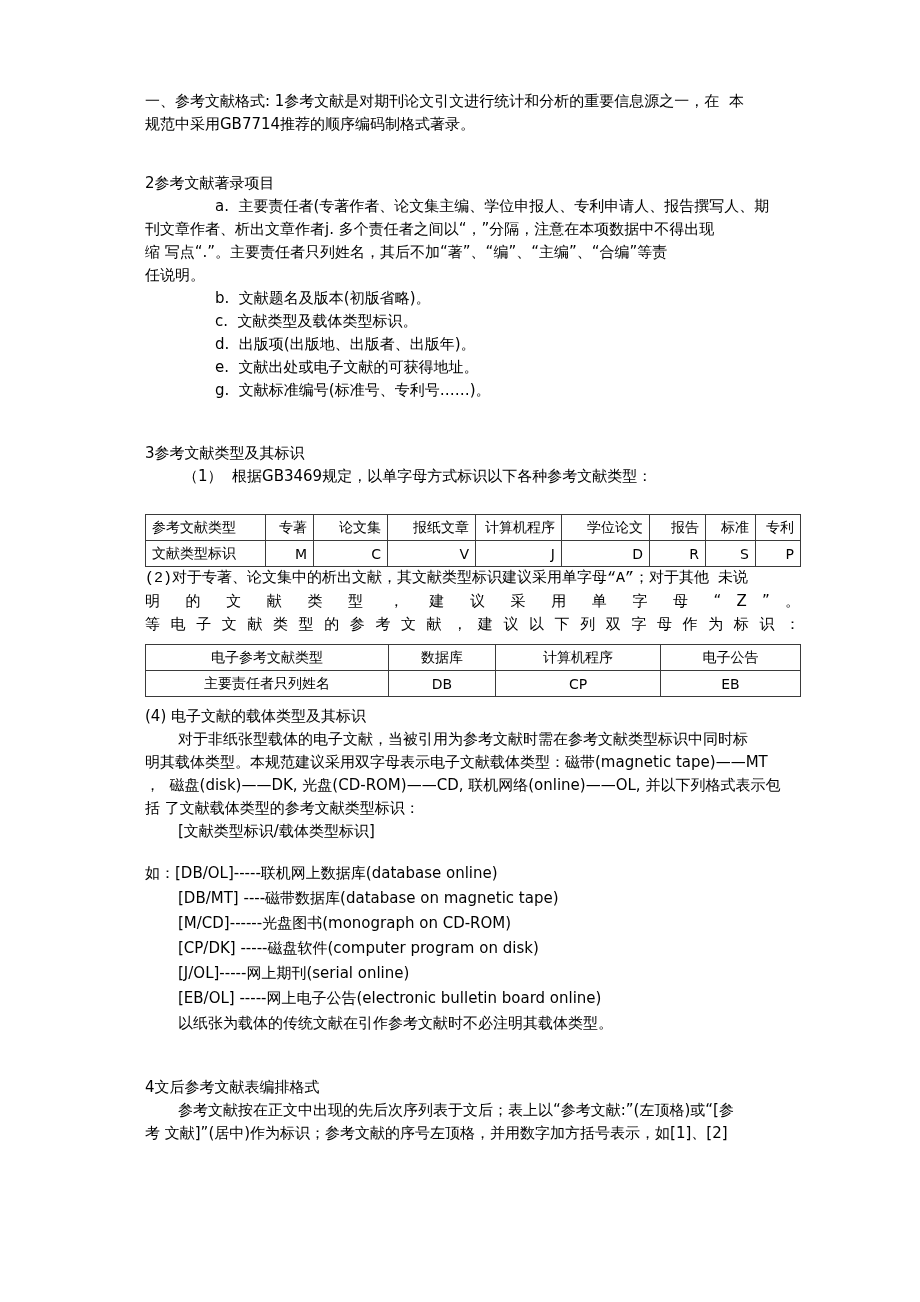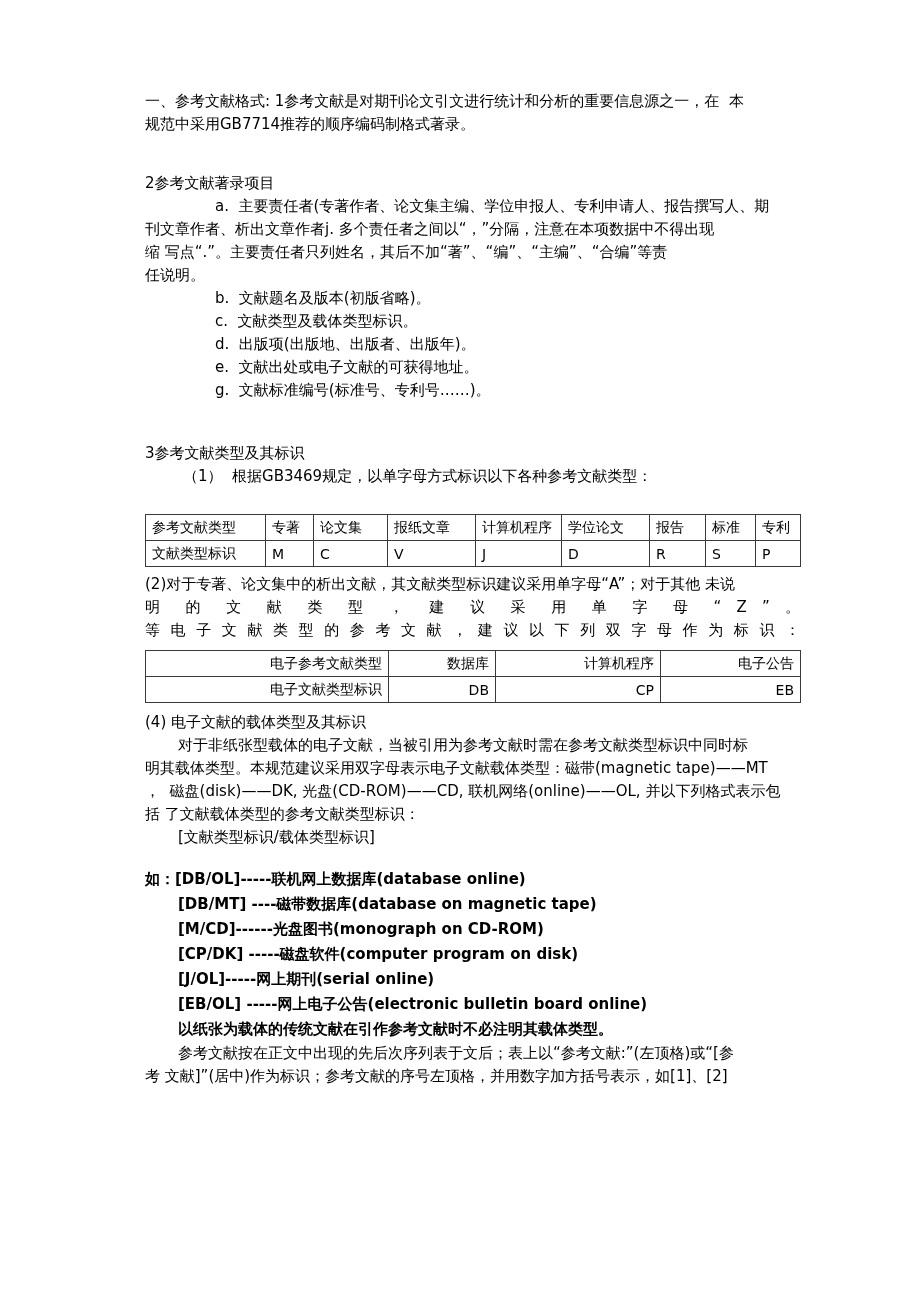--- a/index.html
+++ b/index.html
@@ -27,43 +27,43 @@
     white-space: pre-wrap;
     text-align: justify;
   }
   .jlast { text-align: justify; text-align-last: justify; }
   .ind-1 { padding-left: 33px; }      
   .ind-15 { padding-left: 38px; }     
   .ind-2 { padding-left: 70px; }      
   .gap-lg { margin-top: 36px; }
   .gap-md { margin-top: 40px; }
   .gap-sm { margin-top: 8px; }
-  .gap-xs { margin-top: 6px; }
-  .example { line-height: 25px; font-weight: bold; }
+  .gap-xs { margin-top: 0; font-family: Liberation Mono, monospace; }
+  .example { line-height: 25px; }
   .examples-block { margin-top: 18px; }
   .doc-table {
     border-collapse: collapse;
     table-layout: fixed;
     width: 655px;
     background: #ffffff;
     border-radius: 17px;
   }
   .doc-table td {
     border: 1px solid #3a3a3a;
     font-size: 14px;
     height: 26px;
     padding: 0 6px;
     overflow: hidden;
     white-space: nowrap;
   }
   .t1 { margin-top: 26px; }
-  .t1 td { text-align: left; }
+  .t1 td { text-align: right; }
   .t1 td.first { text-align: left; }
   .t2 { margin-top: 8px; }
-  .t2 td { text-align: right; }
+  .t2 td { text-align: center; }
 </style>
 </head>
 <body>
 
 <div class="page">
 
   <div class="line">一、参考文献格式: 1参考文献是对期刊论文引文进行统计和分析的重要信息源之一，在  本</div>
   <div class="line">规范中采用GB7714推荐的顺序编码制格式著录。</div>
 
   <div class="line gap-lg">2参考文献著录项目</div>
@@ -131,21 +131,21 @@
         <col style="width:140px">
     </colgroup>
     <tbody>
         <tr>
       <td>电子参考文献类型</td>
       <td>数据库</td>
       <td>计算机程序</td>
       <td>电子公告</td>
     </tr>
     <tr>
-      <td>电子文献类型标识</td>
+      <td>主要责任者只列姓名</td>
       <td>DB</td>
       <td>CP</td>
       <td>EB</td>
     </tr>
   </tbody>
     </table>
 
   <div class="line gap-sm">(4) 电子文献的载体类型及其标识</div>
   <div class="line ind-1">对于非纸张型载体的电子文献，当被引用为参考文献时需在参考文献类型标识中同时标</div>
   <div class="line">明其载体类型。本规范建议采用双字母表示电子文献载体类型：磁带(magnetic tape)——MT</div>
@@ -156,16 +156,17 @@
   <div class="examples-block">
     <div class="line example">如：[DB/OL]-----联机网上数据库(database online)</div>
     <div class="line example ind-1">[DB/MT] ----磁带数据库(database on magnetic tape)</div>
     <div class="line example ind-1">[M/CD]------光盘图书(monograph on CD-ROM)</div>
     <div class="line example ind-1">[CP/DK] -----磁盘软件(computer program on disk)</div>
     <div class="line example ind-1">[J/OL]-----网上期刊(serial online)</div>
     <div class="line example ind-1">[EB/OL] -----网上电子公告(electronic bulletin board online)</div>
     <div class="line example ind-1">以纸张为载体的传统文献在引作参考文献时不必注明其载体类型。</div>
   </div>
 
+  <div class="line gap-md">4文后参考文献表编排格式</div>
   <div class="line ind-1">参考文献按在正文中出现的先后次序列表于文后；表上以“参考文献:”(左顶格)或“[参</div>
   <div class="line">考 文献]”(居中)作为标识；参考文献的序号左顶格，并用数字加方括号表示，如[1]、[2]</div>
 
 </div>
 
 </body></html>

